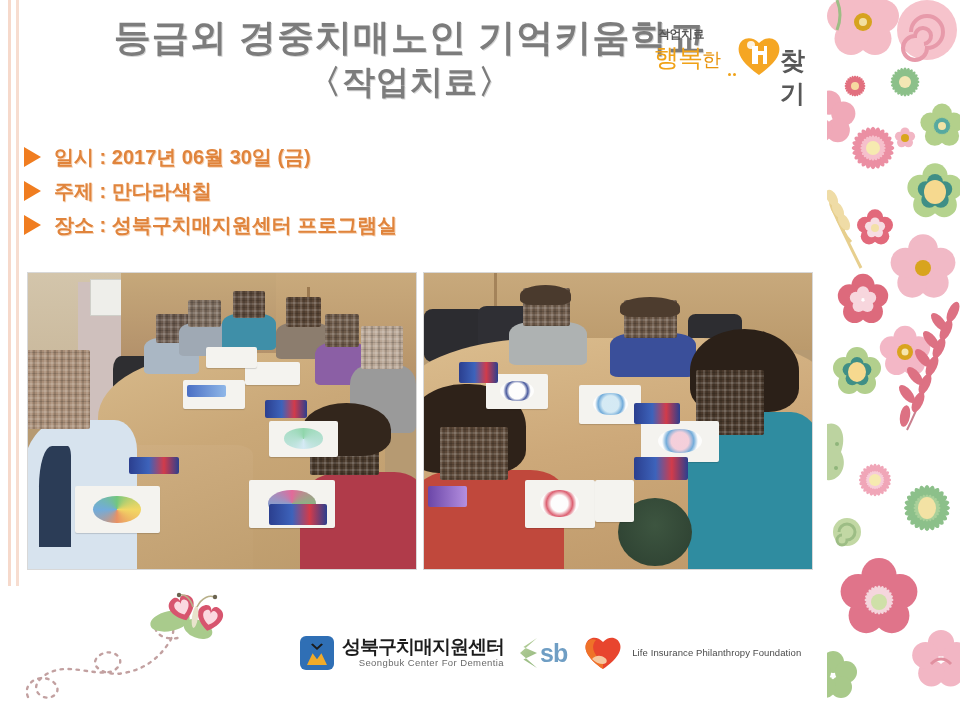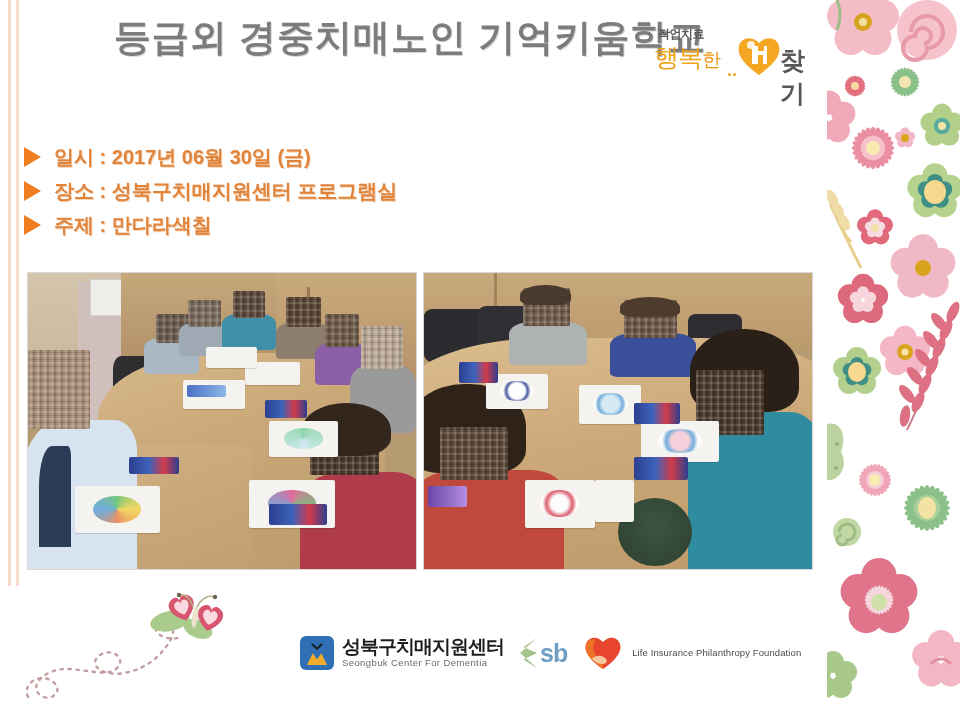--- a/index.html
+++ b/index.html
@@ -124,21 +124,21 @@
 
   
   .footer-logos{position:absolute;left:300px;top:622px;width:520px;height:62px;display:flex;align-items:center;gap:16px;}
   .logo-sb-dementia{display:flex;align-items:center;gap:8px;}
   .sb-mark{width:34px;height:34px;background:#2f6fb5;border-radius:6px;position:relative;flex:0 0 auto;}
   .sb-mark:before{content:"";position:absolute;left:7px;top:16px;width:20px;height:13px;
     background:#f0ab2a;clip-path:polygon(0 100%,28% 10%,50% 55%,72% 10%,100% 100%);}
   .sb-mark:after{content:"";position:absolute;left:11px;top:6px;width:12px;height:8px;background:#1b1b1b;
     clip-path:polygon(0 30%,50% 100%,100% 30%,85% 20%,50% 70%,15% 20%);}
   .dementia-text .ko{font-size:19px;font-weight:bold;color:#1c1c1c;letter-spacing:-1px;line-height:1.05;}
-  .dementia-text .en{font-size:9.5px;color:#6a6a6a;letter-spacing:.4px;line-height:1.2;}
+  .dementia-text .en{font-size:9.5px;color:#6a6a6a;letter-spacing:.4px;line-height:1.2;text-align:right;}
   .sb-logo{display:flex;align-items:center;gap:3px;}
   .sb-leaf{width:17px;height:30px;
     background:linear-gradient(135deg,#bcd3a0,#8fb57a);
     clip-path:polygon(100% 0,20% 30%,100% 50%,20% 72%,100% 100%,0 50%);}
   .sb-word{font-size:25px;font-weight:bold;color:#6f9ec4;letter-spacing:-1px;line-height:1;}
   .life-logo{display:flex;align-items:center;gap:9px;}
   .heart-mark{width:40px;height:36px;position:relative;flex:0 0 auto;}
   .life-text .ko{font-size:18px;font-weight:bold;color:#111;letter-spacing:-1px;line-height:1.05;}
   .life-text .en{font-size:9.5px;color:#4a4a4a;letter-spacing:.1px;line-height:1.25;}
 </style>
@@ -342,20 +342,21 @@
           <use href="#blossom5"></use>
         </g>
 
       <path d="M10,0 C14,10 14,20 10,30" stroke="#9dbd85" stroke-width="3" fill="none"></path>
     </svg>
     
   </div>
 
   <div class="title-block">
     <div class="title-main">등급외 경중치매노인 기억키움학교</div>
+    <div class="title-sub">〈작업치료〉</div>
   </div>
 
   <div class="seoul-logo">
     <span class="small">작업치료</span>
     <span class="big"><span>행복</span><span class="han">한</span></span>
     <span class="dots"><b></b><b></b></span>
     <span class="heart-wrap">
       <svg width="46" height="42" viewBox="0 0 46 42" xmlns="http://www.w3.org/2000/svg" aria-hidden="true">
         <path d="M23,41 C6,29 1,20 3,12 C5,4 15,1 23,9 C31,1 41,4 43,12 C45,20 40,29 23,41 Z" fill="#f5a623"></path>
         <path d="M16,12 h6 v5 h6 v-5 h3 v18 h-4 v-9 h-5 v9 h-6 z" fill="#ffffff"></path>
@@ -365,25 +366,25 @@
     <span class="tail">찾기</span>
   </div>
 
   <div class="bullets">
     <div class="brow">
       <span class="tri"></span>
       <span class="btext">일시 : 2017년 06월 30일 (금)</span>
     </div>
     <div class="brow">
       <span class="tri"></span>
-      <span class="btext">장소 : 성북구치매지원센터 프로그램실</span>
+      <span class="btext">주제 : 만다라색칠</span>
     </div>
     <div class="brow">
       <span class="tri"></span>
-      <span class="btext">주제 : 만다라색칠</span>
+      <span class="btext">장소 : 성북구치매지원센터 프로그램실</span>
     </div>
   </div>
 
   <div class="photos">
 
     <div class="photo">
       <div class="room">
         <div class="p1-wallL"></div>
         <div class="p1-door"></div>
         <div class="p1-board"></div>

